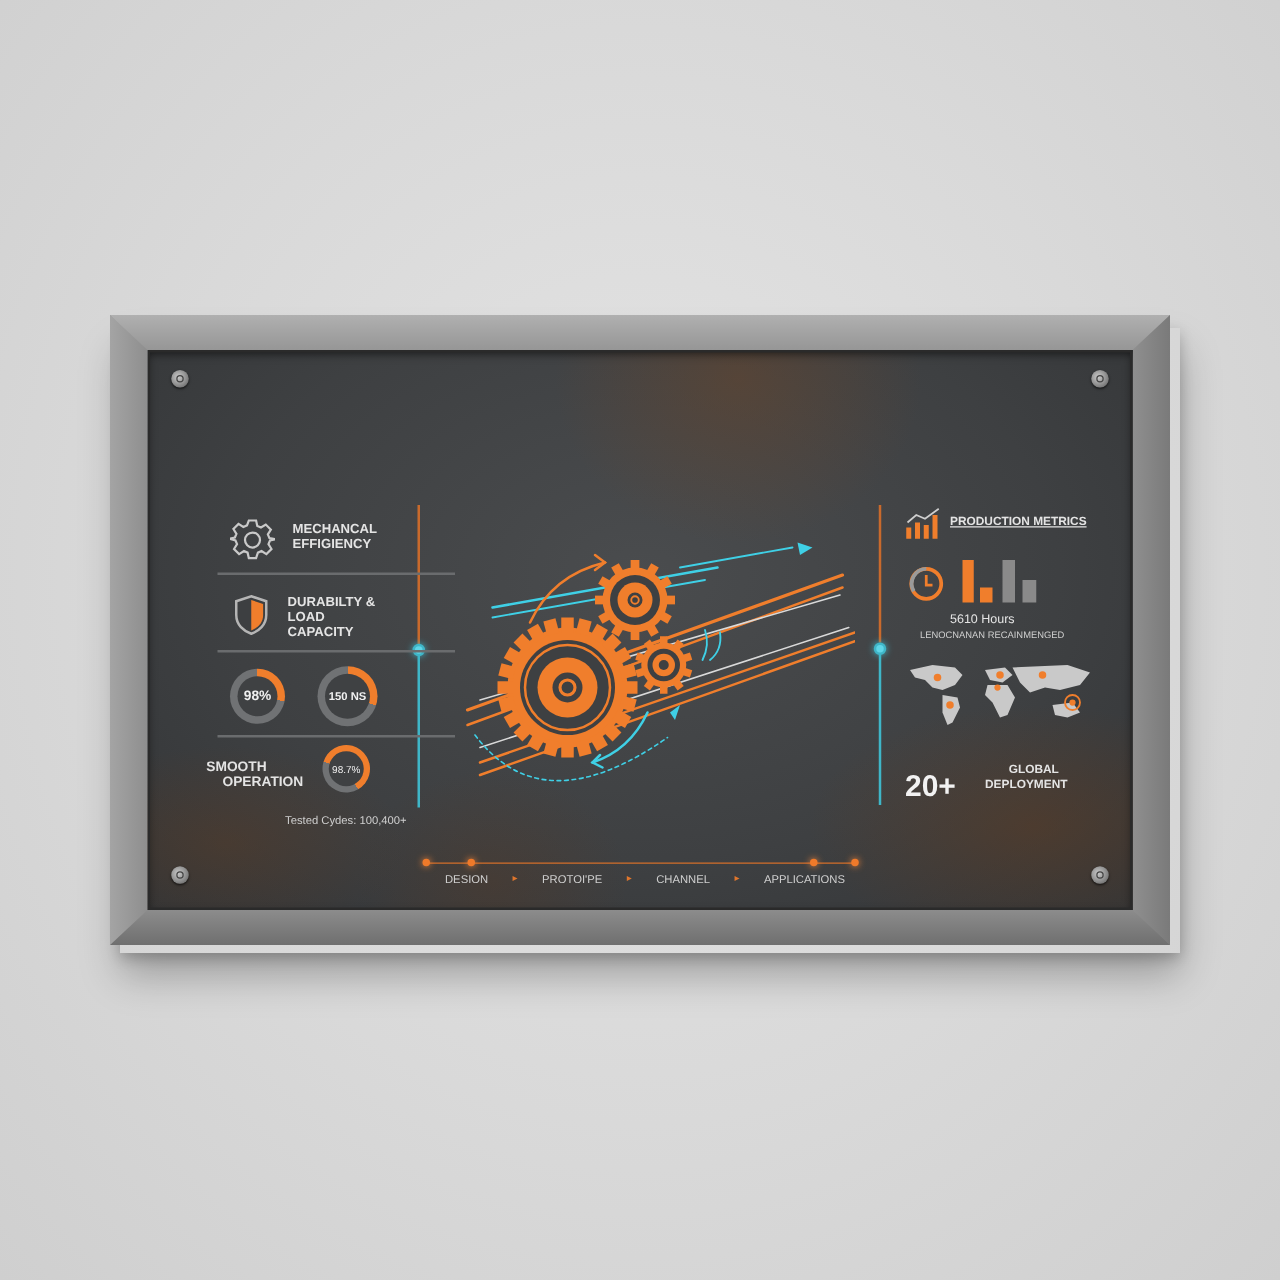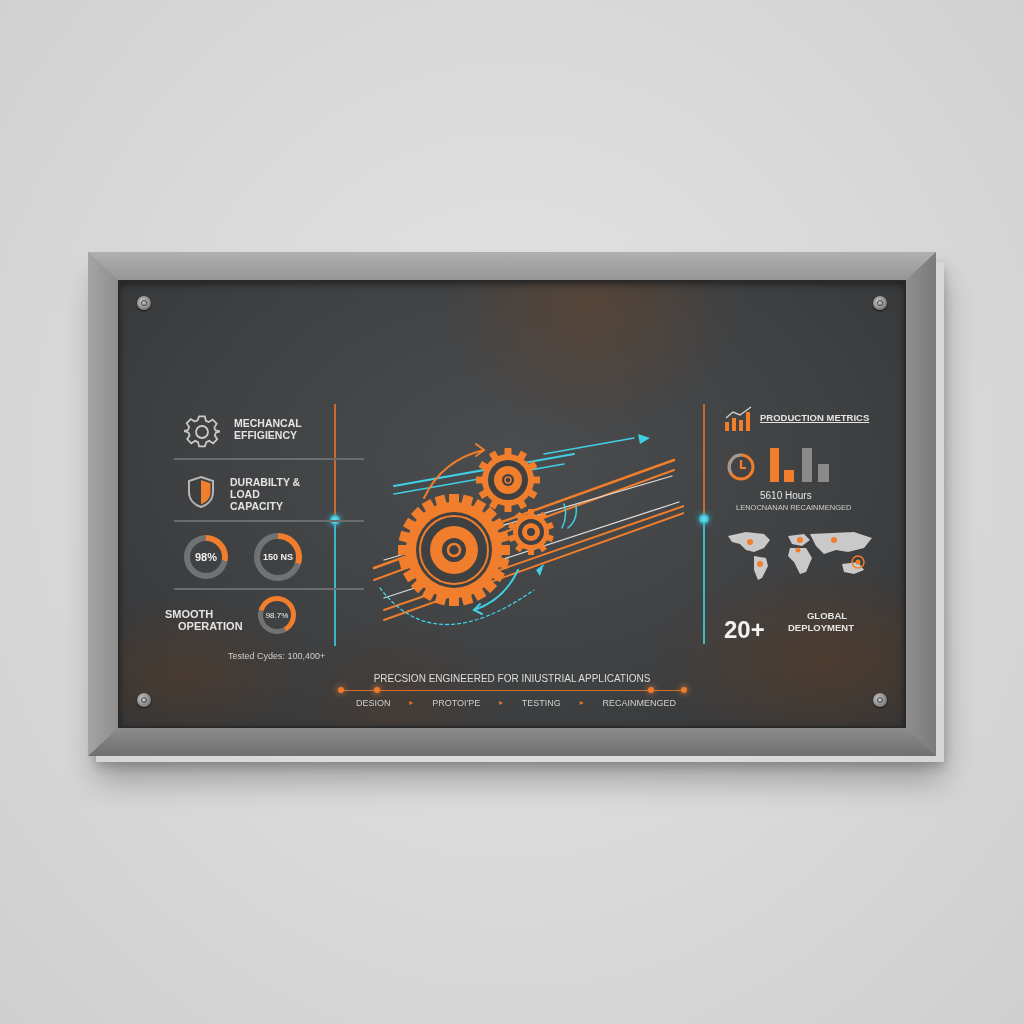--- a/index.html
+++ b/index.html
@@ -276,28 +276,27 @@
       <circle cx="110" cy="12" r="3"></circle>
       <circle cx="134" cy="34" r="2.5"></circle>
     </g>
     <circle cx="134" cy="34" r="6" fill="none" stroke="#f07e2c" stroke-width="1.5"></circle>
   </svg>
 
   <div style="position:absolute;left:606px;top:336px;color:#f2f2f2;font-size:24px;font-weight:bold;">20+</div>
   <div class="right-lbl" style="left:676px;top:330px;width:66px;text-align:center;font-size:9.5px;">GLOBAL</div>
   <div class="right-lbl" style="left:670px;top:342px;width:78px;font-size:9.5px;">DEPLOYMENT</div>
 
-  <div class="bottom-title">PRECSION ENGINEERED FOR INIUSTRIAL APPLICATIONS</div>
   <div class="timeline"></div>
   <div class="dot" style="left:220px;top:407px;"></div>
   <div class="dot" style="left:256px;top:407px;"></div>
   <div class="dot" style="left:530px;top:407px;"></div>
   <div class="dot" style="left:563px;top:407px;"></div>
   <div class="steps">
     <span>DESION</span>
     <span class="arrow">▸</span>
     <span>PROTOI'PE</span>
     <span class="arrow">▸</span>
-    <span>TESTING</span>
+    <span>CHANNEL</span>
     <span class="arrow">▸</span>
-    <span>RECAINMENGED</span>
+    <span>APPLICATIONS</span>
   </div>
 </div>
 
 </body></html>

